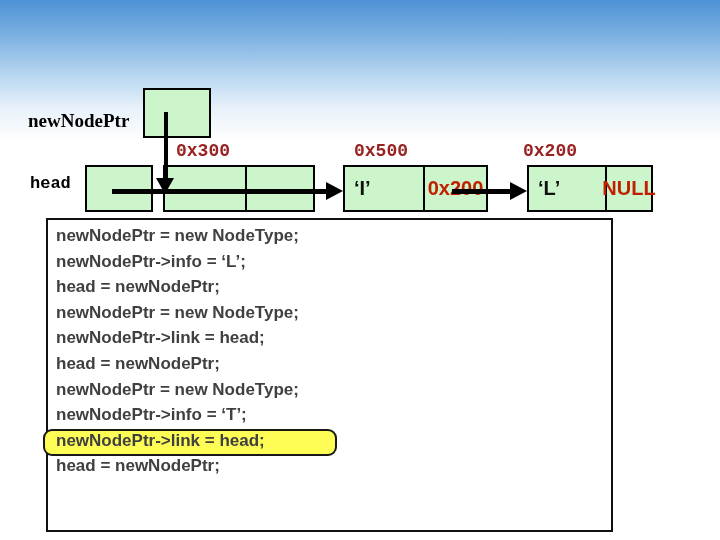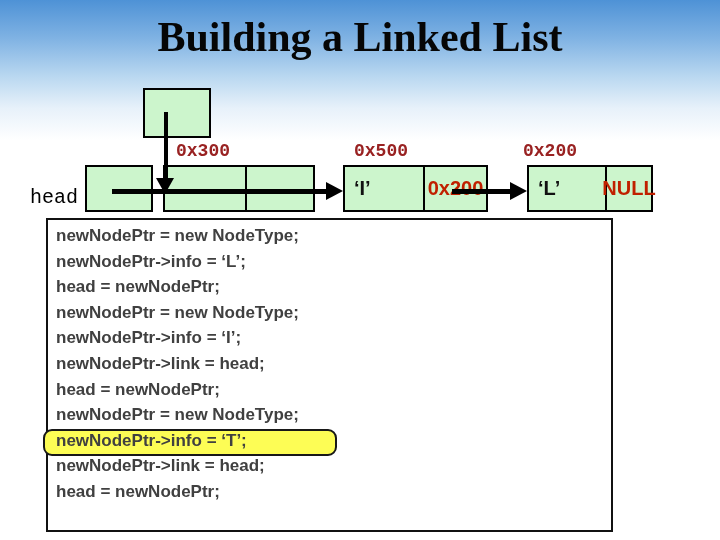--- a/index.html
+++ b/index.html
@@ -18,21 +18,21 @@
     margin:0;
   }
   .ptr-label{
     position:absolute;left:28px;top:110px;
     font-family:"Liberation Serif",serif;
     font-weight:bold;font-size:19px;color:#000;
   }
   .head-label{
     position:absolute;left:30px;top:174px;
     font-family:"Liberation Mono","DejaVu Sans Mono",monospace;
-    font-weight:normal;font-size:20px;color:#000;margin-top:12px;
+    font-weight:bold;font-size:17px;color:#000;
   }
   .addr{
     position:absolute;top:141px;
     font-family:"Liberation Mono","DejaVu Sans Mono",monospace;
     font-weight:bold;font-size:18px;color:#992222;
   }
   .addr1{left:176px}.addr2{left:354px}.addr3{left:523px}
   .gbox{
     position:absolute;
     background:#ccf5cc;border:2px solid #000;
@@ -92,22 +92,22 @@
     left:-5px;top:209px;width:290px;height:23px;
     background:#fdfd55;
     border:2px solid #181818;border-radius:9px;
   }
 </style>
 </head>
 <body>
 
 <div class="slide">
 
-  <h1 class="title">Building a Linked List</h1>
 
+  <span class="ptr-label">newNodePtr</span>
   <div class="gbox ptr-box"></div>
 
   <span class="addr addr1">0x300</span>
   <span class="addr addr2">0x500</span>
   <span class="addr addr3">0x200</span>
 
   <span class="head-label">head</span>
   <div class="gbox head-box"></div>
 
   <div class="node node1">
@@ -133,21 +133,20 @@
 
   <div class="shaft h2-shaft"></div>
   <div class="ahead h2-head"></div>
 
   <div class="code-box">
     <div class="code-highlight"></div>
     <div class="code-line">newNodePtr = new NodeType;</div>
     <div class="code-line">newNodePtr-&gt;info = ‘L’;</div>
     <div class="code-line">head = newNodePtr;</div>
     <div class="code-line">newNodePtr = new NodeType;</div>
-    <div class="code-line">newNodePtr-&gt;info = ‘I’;</div>
     <div class="code-line">newNodePtr-&gt;link = head;</div>
     <div class="code-line">head = newNodePtr;</div>
     <div class="code-line">newNodePtr = new NodeType;</div>
     <div class="code-line">newNodePtr-&gt;info = ‘T’;</div>
     <div class="code-line">newNodePtr-&gt;link = head;</div>
     <div class="code-line">head = newNodePtr;</div>
   </div>
 
 </div>
 

